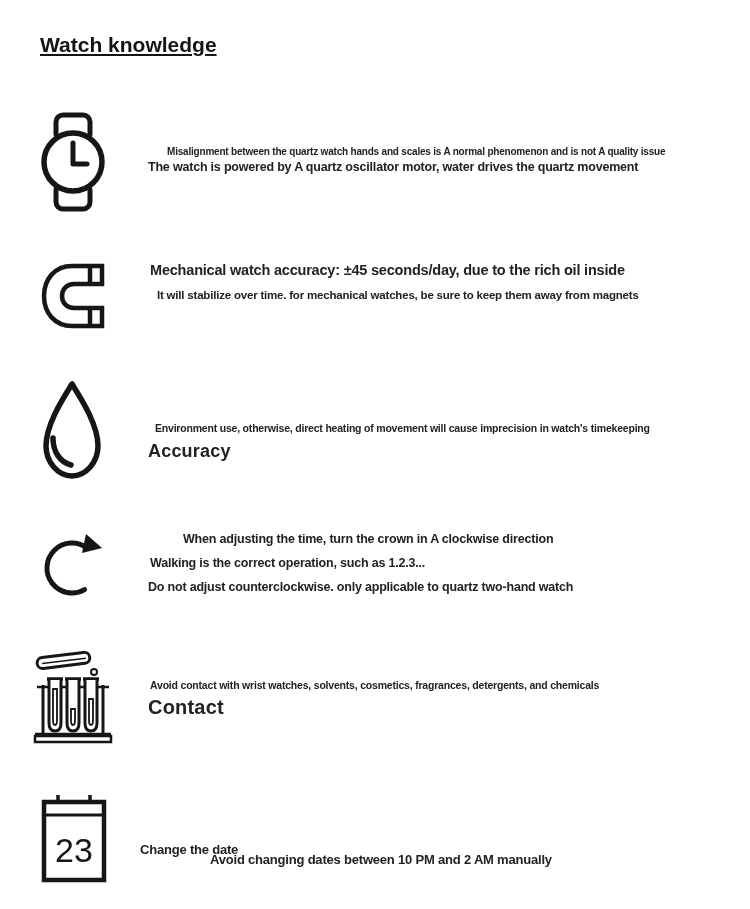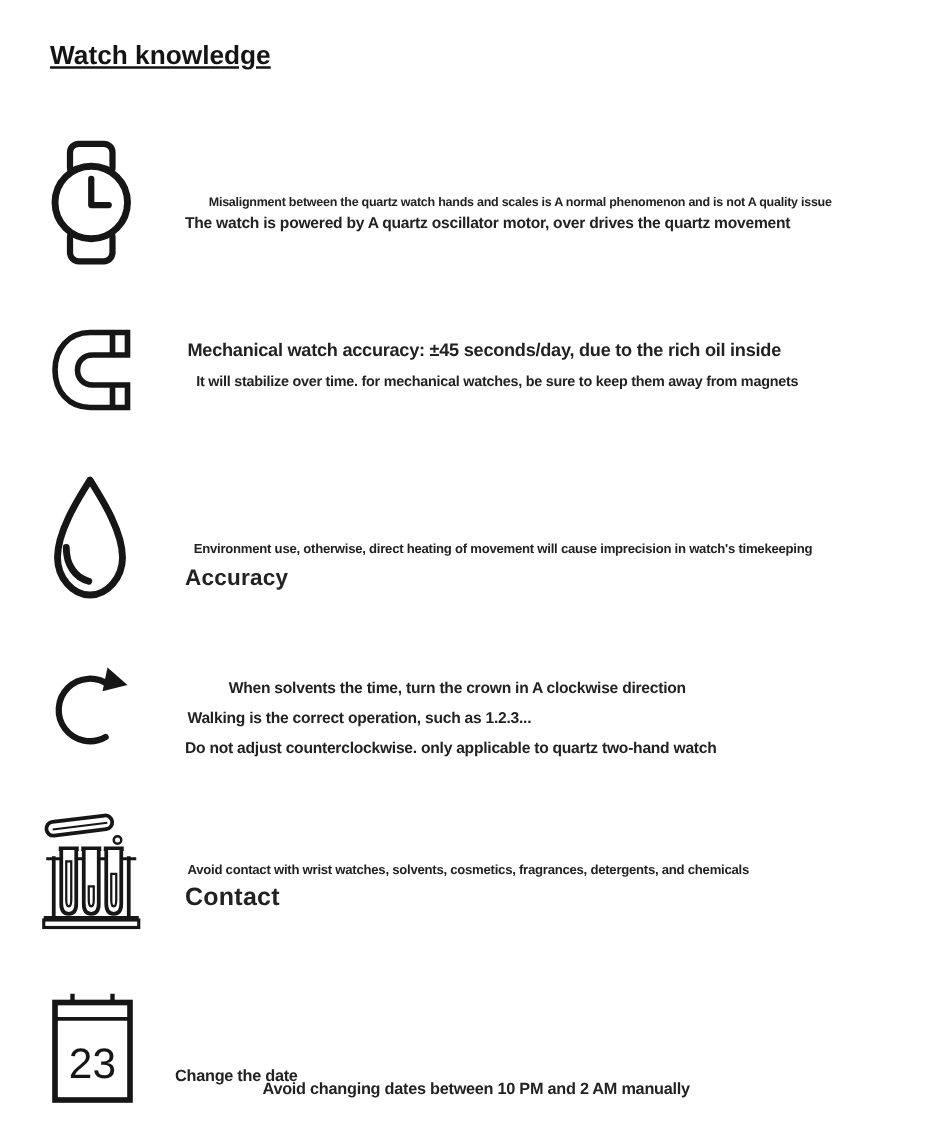--- a/index.html
+++ b/index.html
@@ -13,21 +13,21 @@
   }
   .page{position:absolute;inset:0;}
   .title{
     position:absolute;left:40px;top:33px;margin:0;
     font-size:21px;font-weight:700;color:#141414;letter-spacing:0;text-decoration:underline;
   }
   .icon{position:absolute;}
   .icon svg{display:block;width:100%;height:100%;}
   .line{
     position:absolute;white-space:nowrap;
-    font-weight:700;color:#222;letter-spacing:-0.2px;margin-top:11px;
+    font-weight:700;color:#222;letter-spacing:-0.2px;
   }
   
   .i1{left:40px;top:112px;width:66px;height:100px;}
   .s1l1{left:167px;top:146px;font-size:10px;}
   .s1l2{left:148px;top:160px;font-size:12.5px;}
   
   .i2{left:40px;top:261px;width:66px;height:70px;}
   .s2l1{left:150px;top:262px;font-size:14.5px;}
   .s2l2{left:157px;top:289px;font-size:11.5px;}
   .s2l3{left:148px;top:313px;font-size:10px;font-weight:700;}
@@ -59,21 +59,21 @@
 
   <div class="icon i1">
     <svg viewBox="0 0 66 100" xmlns="http://www.w3.org/2000/svg">
       <rect x="16" y="3" width="34" height="26" rx="7" fill="#fff" stroke="#161616" stroke-width="5"></rect>
       <rect x="16" y="71" width="34" height="26" rx="7" fill="#fff" stroke="#161616" stroke-width="5"></rect>
       <circle cx="33" cy="50" r="29" fill="#fff" stroke="#161616" stroke-width="5.5"></circle>
       <path d="M33 31 V52 H47" fill="none" stroke="#161616" stroke-width="5" stroke-linecap="round" stroke-linejoin="round"></path>
     </svg>
   </div>
   <div class="line s1l1">Misalignment between the quartz watch hands and scales is A normal phenomenon and is not A quality issue</div>
-  <div class="line s1l2">The watch is powered by A quartz oscillator motor, over drives the quartz movement</div>
+  <div class="line s1l2">The watch is powered by A quartz oscillator motor, water drives the quartz movement</div>
 
   <div class="icon i2">
     <svg viewBox="0 0 66 70" xmlns="http://www.w3.org/2000/svg">
       <path d="M62 5 H32 C15 5 4 18 4 35 C4 52 15 65 32 65 H62 V47 H34 C27 47 22 42 22 35 C22 28 27 23 34 23 H62 Z" fill="#fff" stroke="#161616" stroke-width="4.5" stroke-linejoin="miter"></path>
       <line x1="50" y1="5" x2="50" y2="23" stroke="#161616" stroke-width="4.5"></line>
       <line x1="50" y1="47" x2="50" y2="65" stroke="#161616" stroke-width="4.5"></line>
     </svg>
   </div>
   <div class="line s2l1">Mechanical watch accuracy: ±45 seconds/day, due to the rich oil inside</div>
   <div class="line s2l2">It will stabilize over time. for mechanical watches, be sure to keep them away from magnets</div>
@@ -86,21 +86,21 @@
   </div>
   <div class="line s3l2">Environment use, otherwise, direct heating of movement will cause imprecision in watch's timekeeping</div>
   <div class="line s3l3">Accuracy</div>
 
   <div class="icon i4">
     <svg viewBox="0 0 64 82" xmlns="http://www.w3.org/2000/svg">
       <path d="M42.5 67.6 A25 25 0 1 1 45.4 26.3" fill="none" stroke="#161616" stroke-width="5" stroke-linecap="round"></path>
       <polygon points="44,12 60,26 40,31" fill="#161616"></polygon>
     </svg>
   </div>
-  <div class="line s4l1">When solvents the time, turn the crown in A clockwise direction</div>
+  <div class="line s4l1">When adjusting the time, turn the crown in A clockwise direction</div>
   <div class="line s4l2">Walking is the correct operation, such as 1.2.3...</div>
   <div class="line s4l3">Do not adjust counterclockwise. only applicable to quartz two-hand watch</div>
 
   <div class="icon i5">
     <svg viewBox="0 0 80 100" xmlns="http://www.w3.org/2000/svg">
       <g transform="rotate(-7 30 16)">
         <rect x="4" y="10" width="53" height="11" rx="5.5" fill="#fff" stroke="#161616" stroke-width="3"></rect>
         <line x1="9" y1="16" x2="53" y2="16" stroke="#161616" stroke-width="1.5"></line>
       </g>
       <circle cx="61" cy="27" r="3" fill="none" stroke="#161616" stroke-width="2"></circle>

